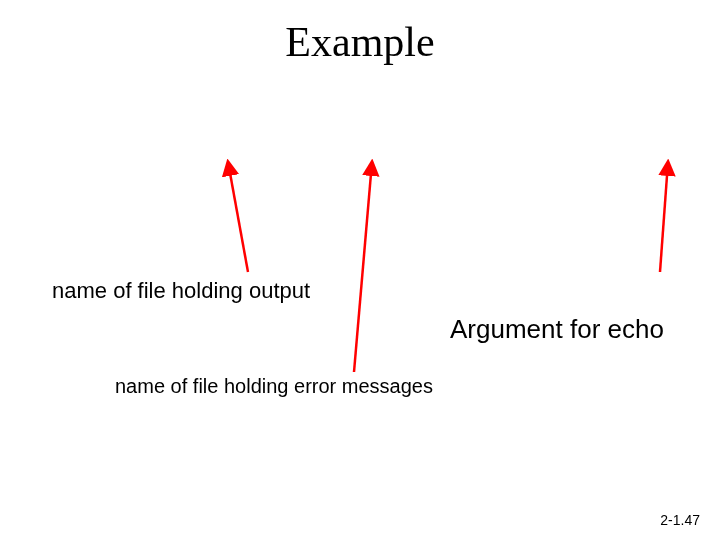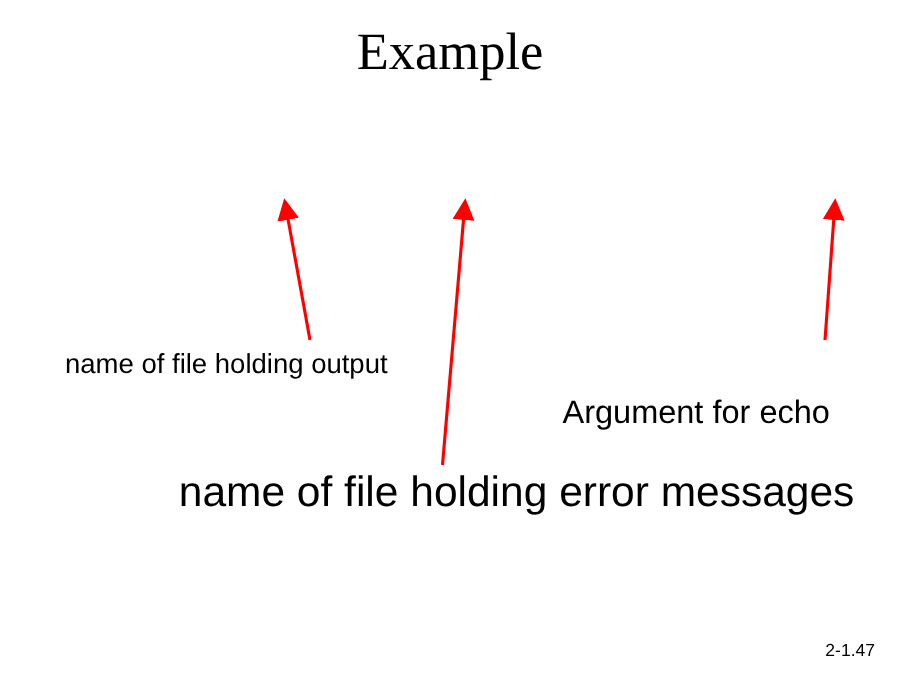--- a/index.html
+++ b/index.html
@@ -52,22 +52,21 @@
     position: absolute;
     top: 275px;
     left: 450px;
     font-size: 26px;
     margin-top: 39px;
   }
   .label-error {
     position: absolute;
     top: 375px;
     left: 115px;
-    font-size: 34px;
-    margin-left: 28px;
+    font-size: 20px;
   }
   .footer {
     position: absolute;
     bottom: 12px;
     right: 20px;
     font-size: 14px;
   }
   svg.arrows {
     position: absolute;
     top: 0;

